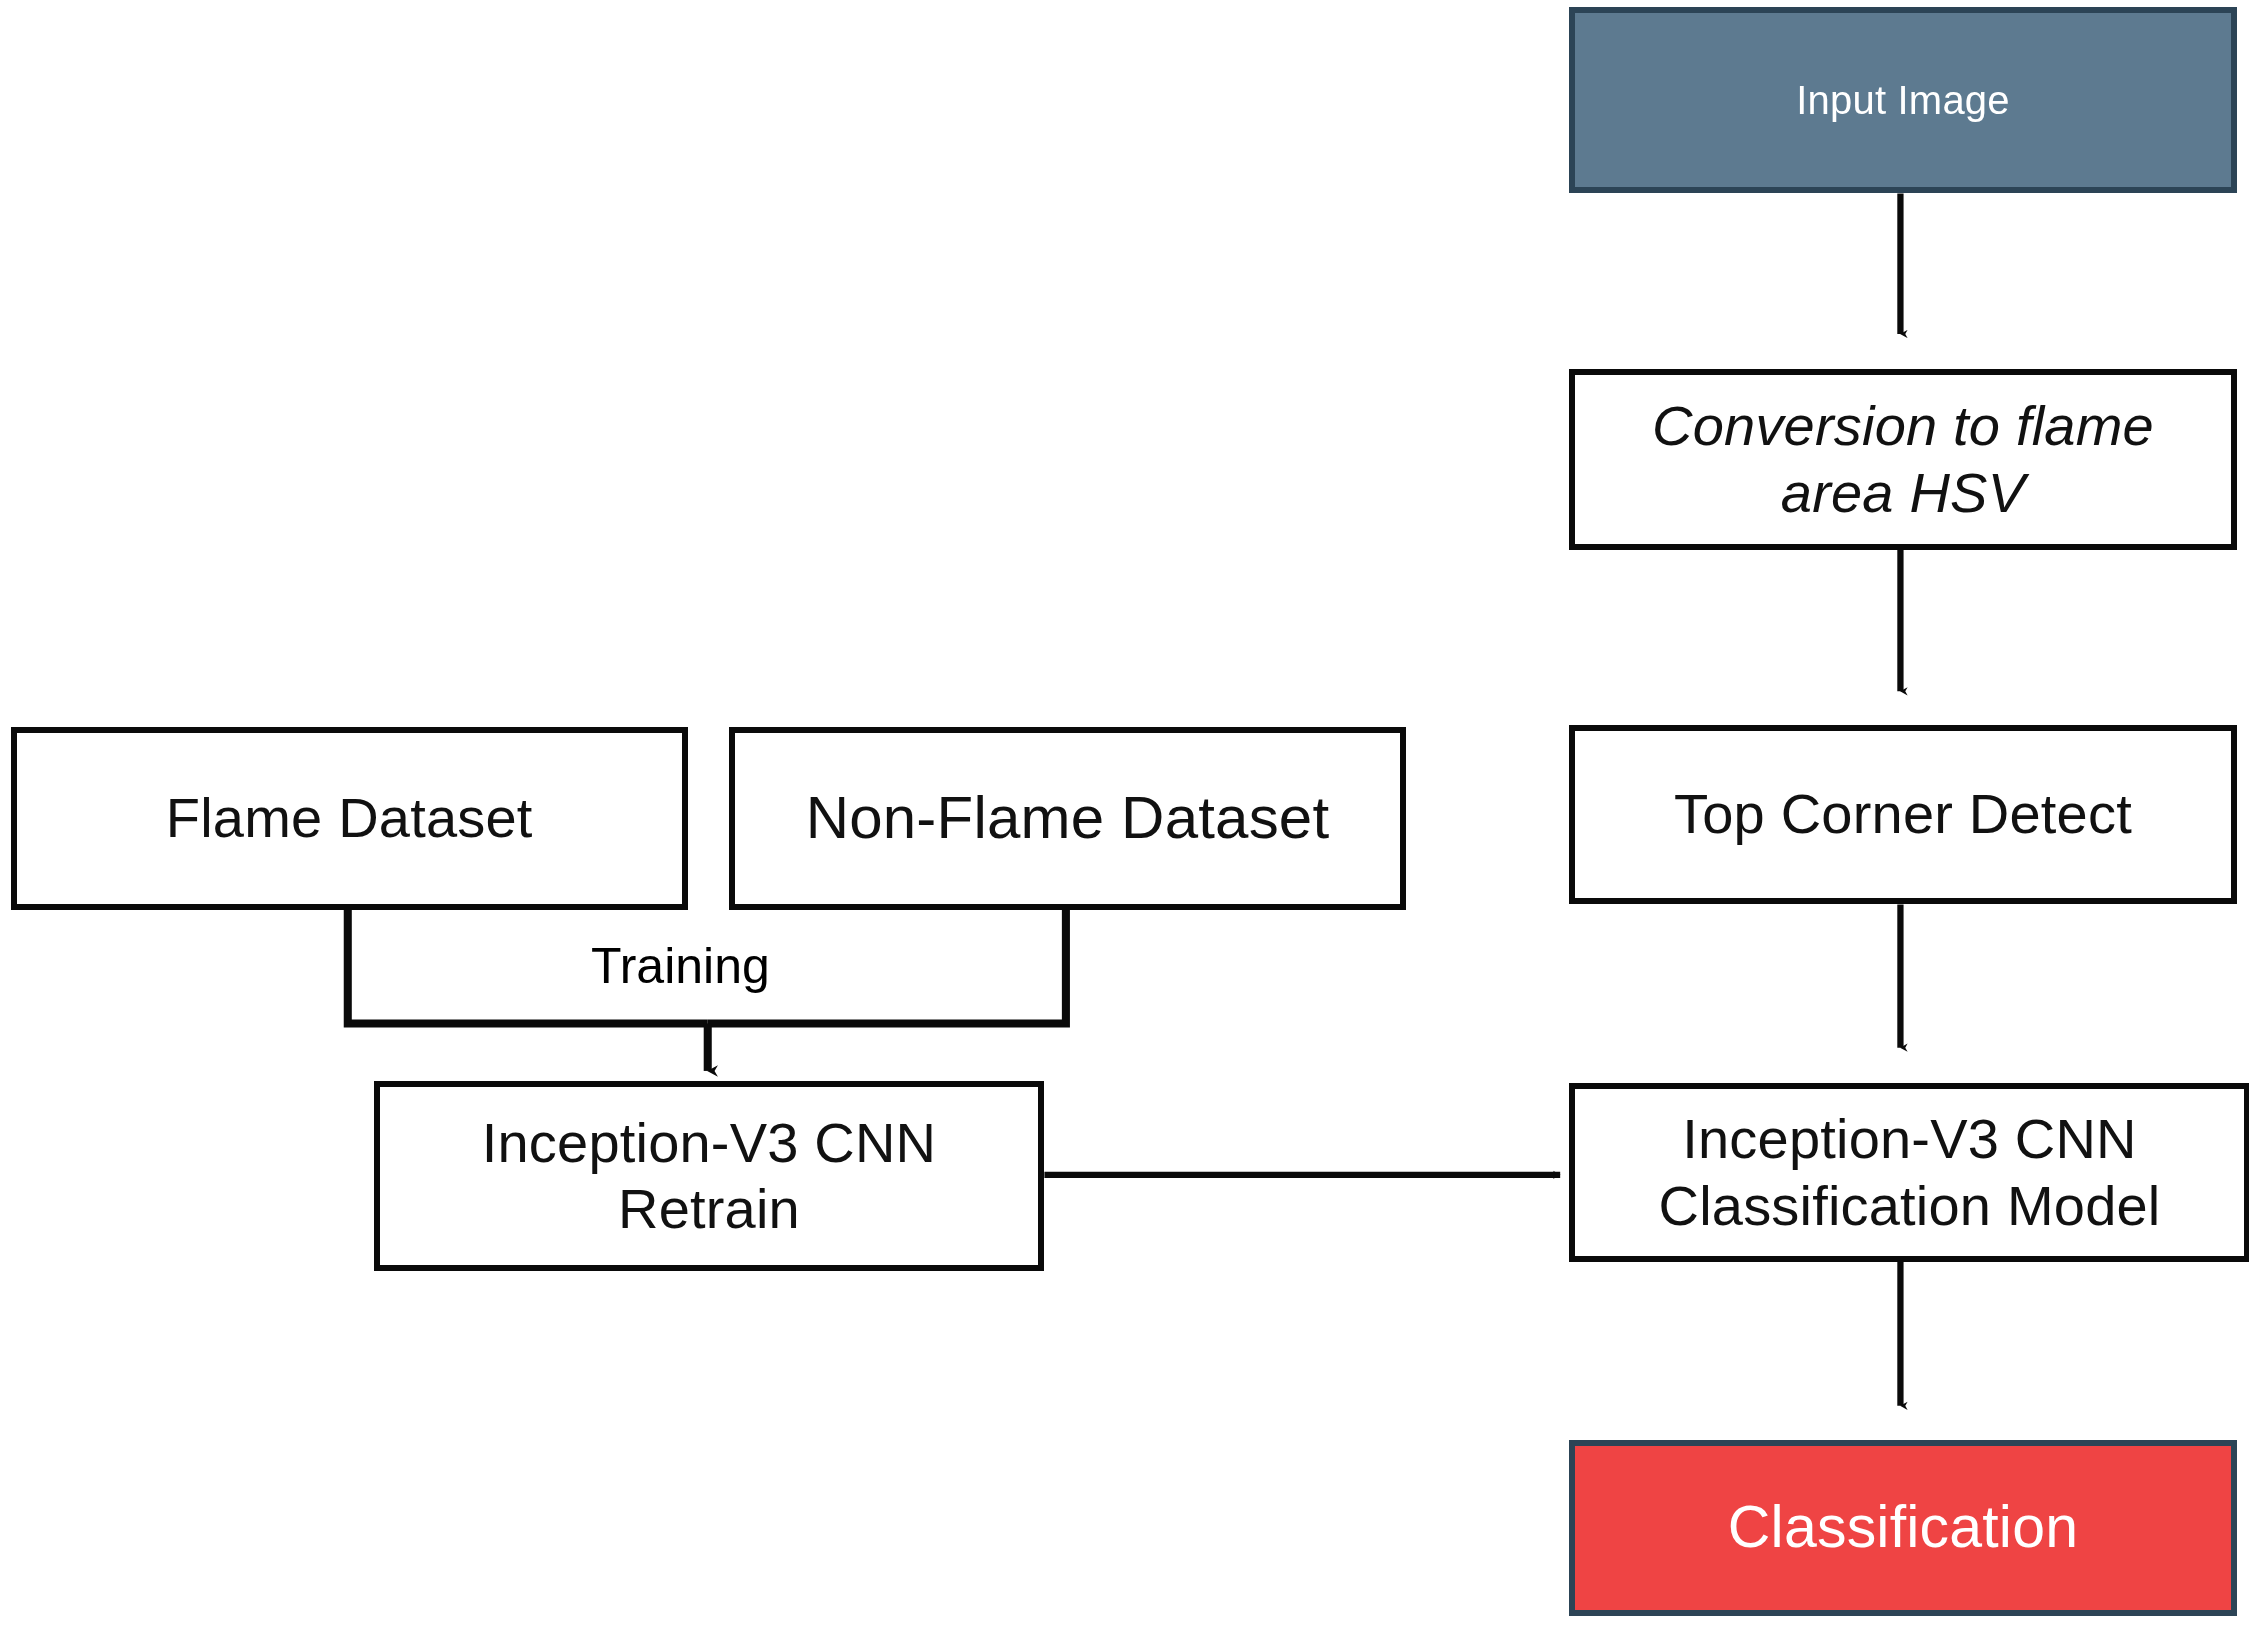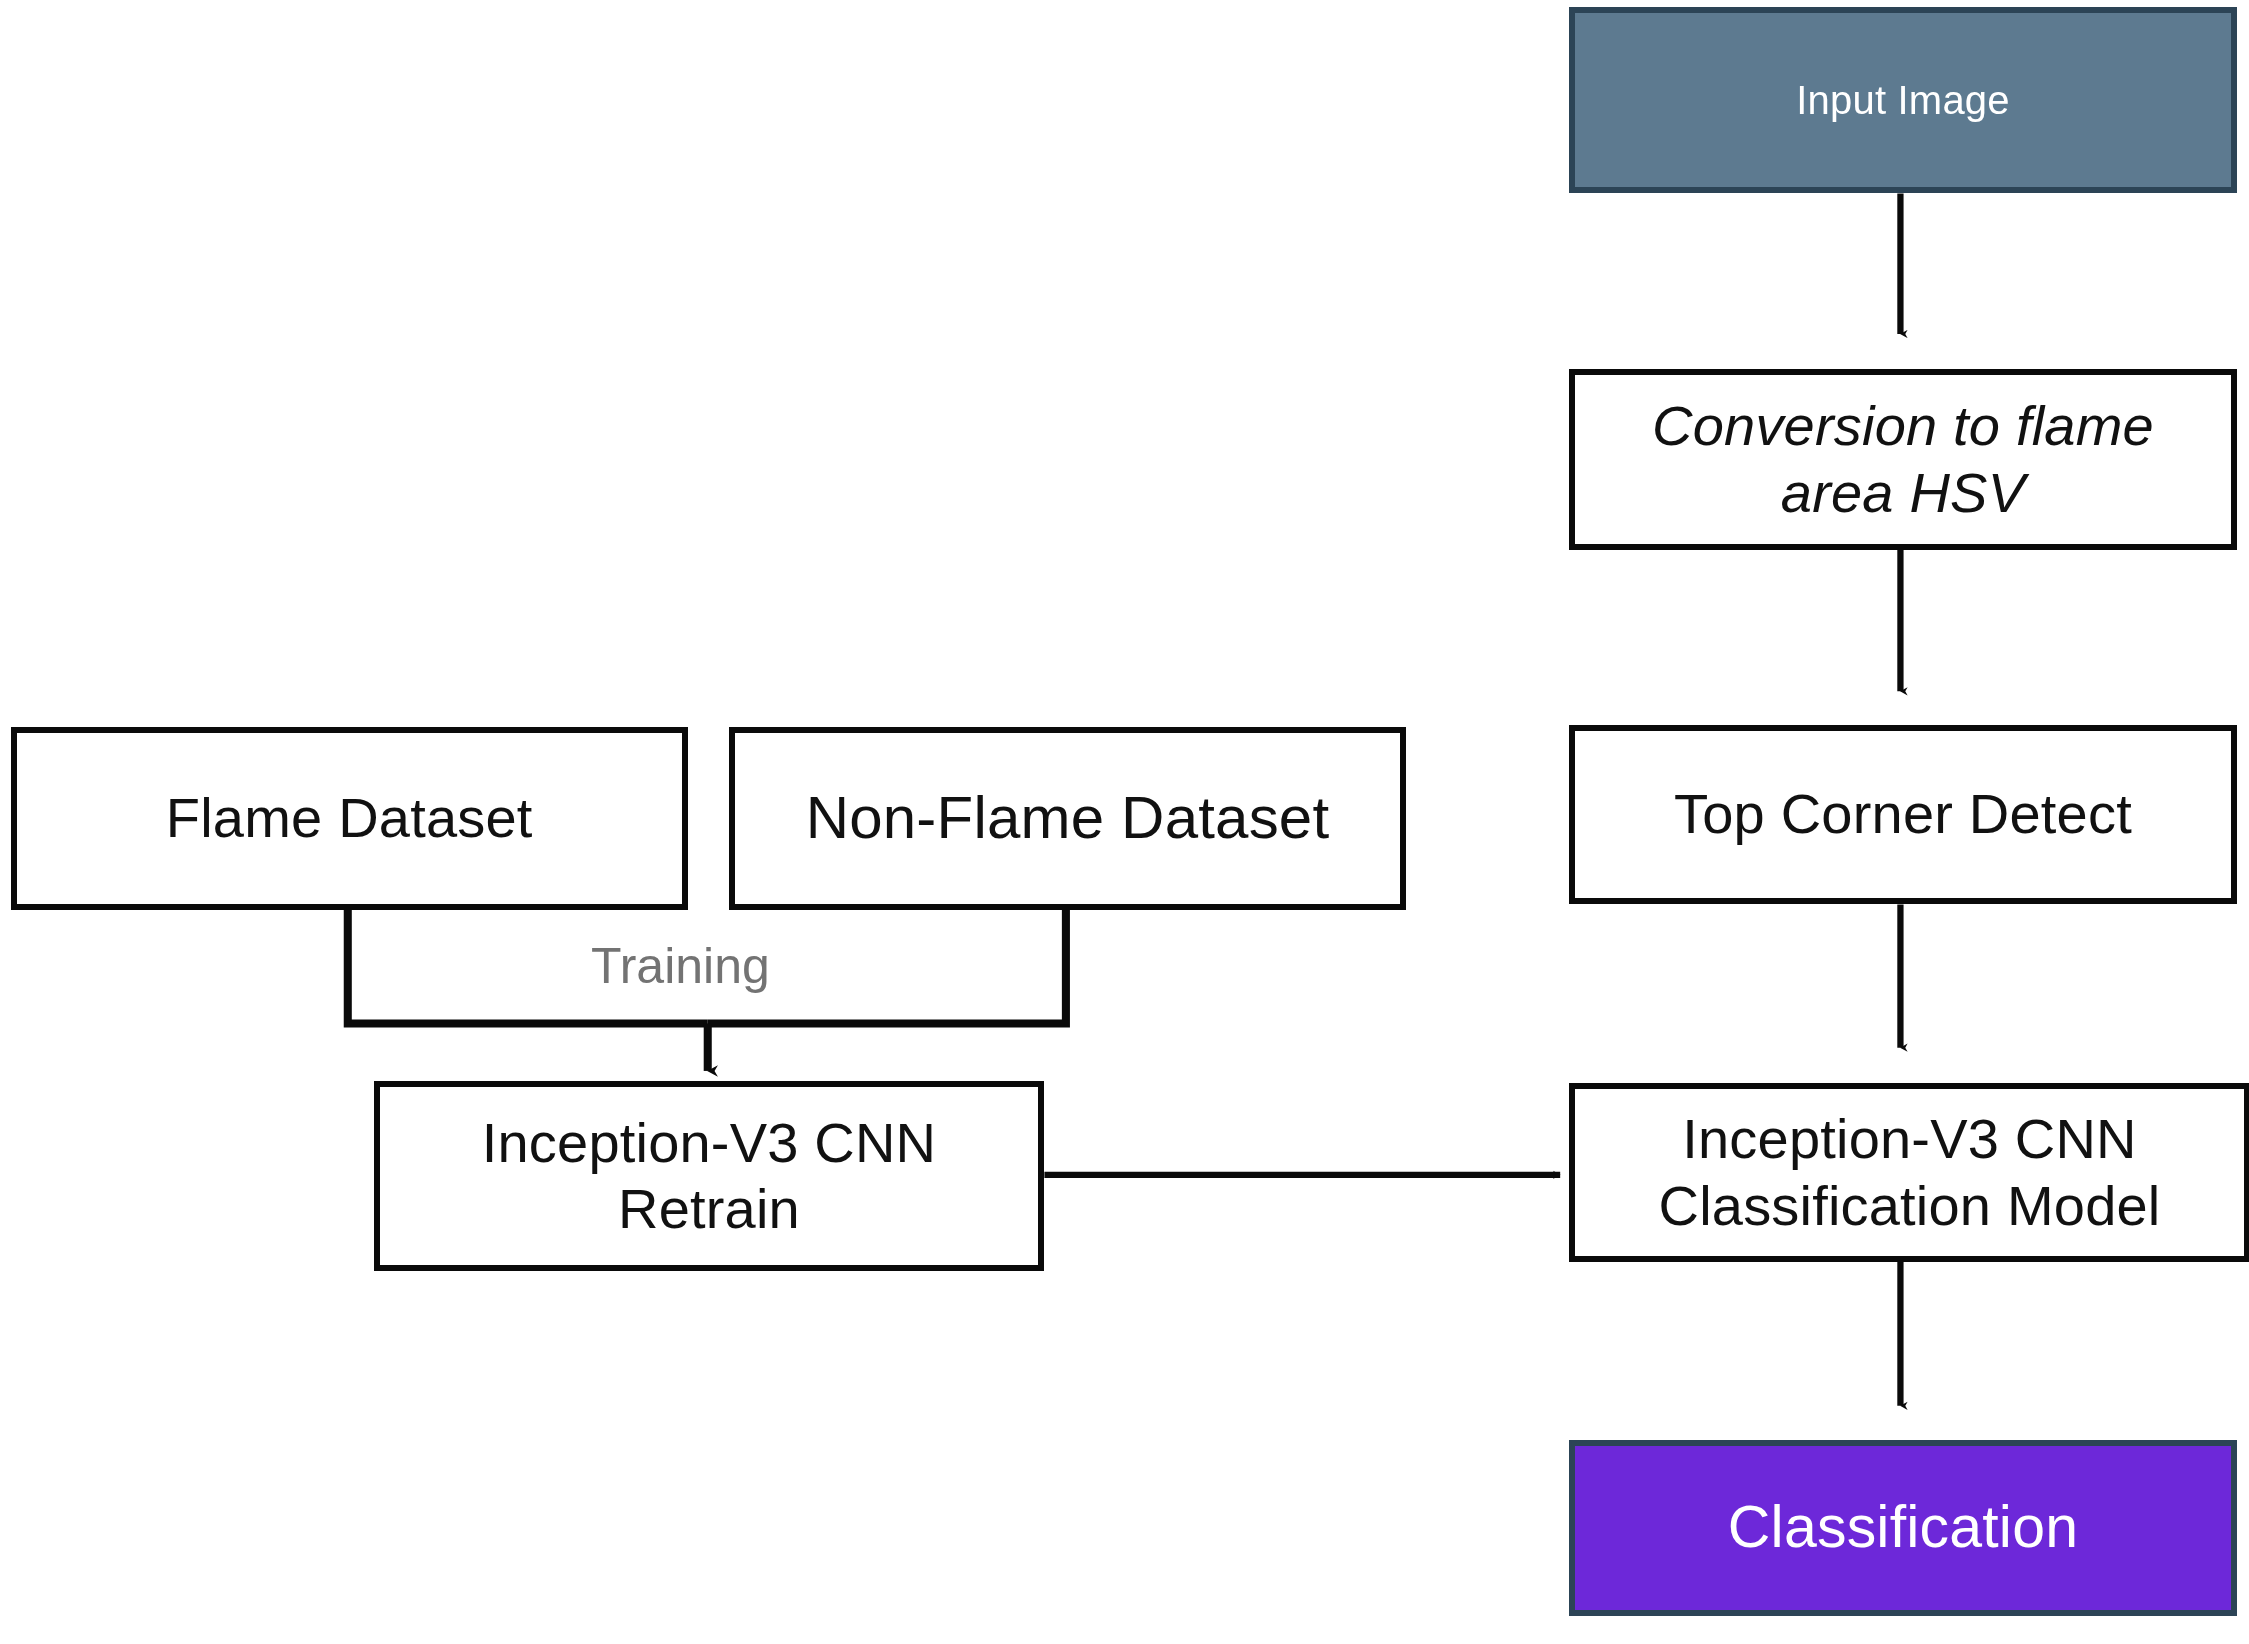--- a/index.html
+++ b/index.html
@@ -43,21 +43,21 @@
     border: 6.3px solid #2c4456;
     color: #ffffff;
   }
   .node-label {
     display: block;
     white-space: pre-line;
     padding: 0 9px;
   }
   .edge-label {
     position: absolute;
-    color: #737373;
+    color: #000000;
     white-space: nowrap;
   }
 </style>
 </head>
 <body>
 
 <div id="canvas">
 
   <svg id="svg-layer" viewBox="0 0 2512 1836" xmlns="http://www.w3.org/2000/svg">
     <defs>
@@ -116,21 +116,21 @@
 
   <div class="node plain" style="left:1569px; top:725px; width:668px; height:179px; font-size:56px;">
     <span class="node-label">Top Corner Detect</span>
   </div>
 
   <div class="node plain" style="left:1569px; top:1083px; width:681px; height:179px; font-size:56px;">
     <span class="node-label">Inception-V3 CNN
 Classification Model</span>
   </div>
 
-  <div class="node accent" style="left:1569px; top:1440px; width:668px; height:176px; background:#6d28d9; font-size:59px;">
+  <div class="node accent" style="left:1569px; top:1440px; width:668px; height:176px; background:#ef4444; font-size:59px;">
     <span class="node-label">Classification</span>
   </div>
 
   <div class="node plain" style="left:10.7px; top:727px; width:677px; height:183px; font-size:56px;">
     <span class="node-label">Flame Dataset</span>
   </div>
 
   <div class="node plain" style="left:729px; top:727px; width:677px; height:183px; font-size:60px;">
     <span class="node-label">Non-Flame Dataset</span>
   </div>

